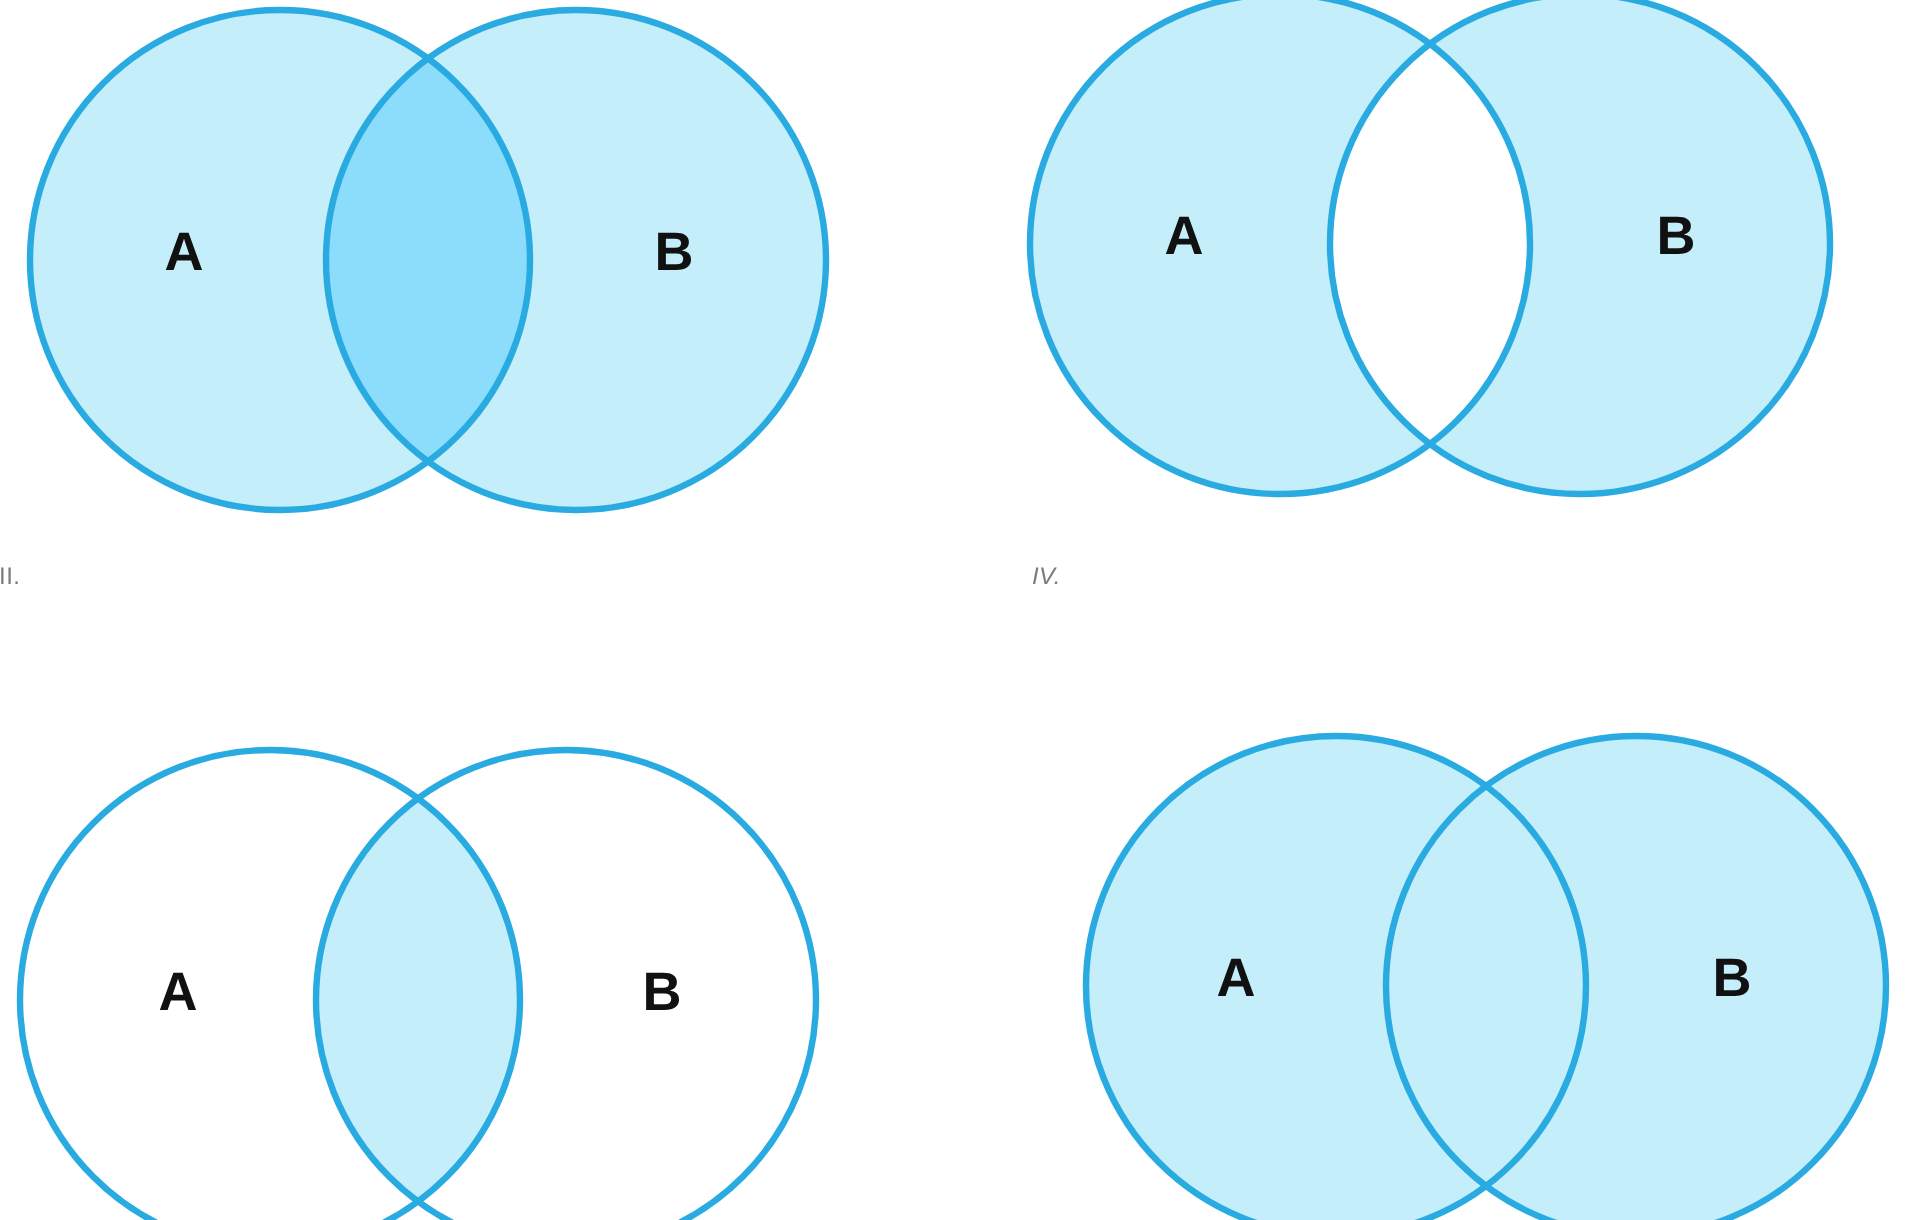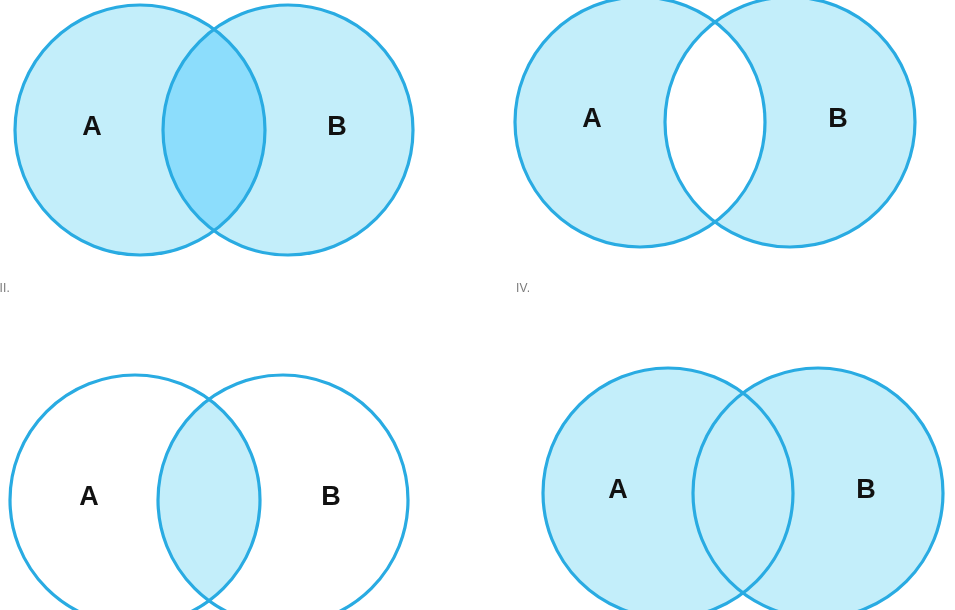--- a/index.html
+++ b/index.html
@@ -37,20 +37,21 @@
     white-space: nowrap;
     letter-spacing: 0.2px;
   }
   #caption-iii {
     left: -4px;
     top: 281px;
   }
   #caption-iv {
     left: 516px;
     top: 281px;
+    font-style: italic;
   }
 </style>
 </head>
 <body>
 
 <svg id="canvas" viewBox="0 0 955 610">
   <defs>
 
     <clipPath id="clip-d1-a">
         <circle cx="140" cy="130" r="125"></circle>

